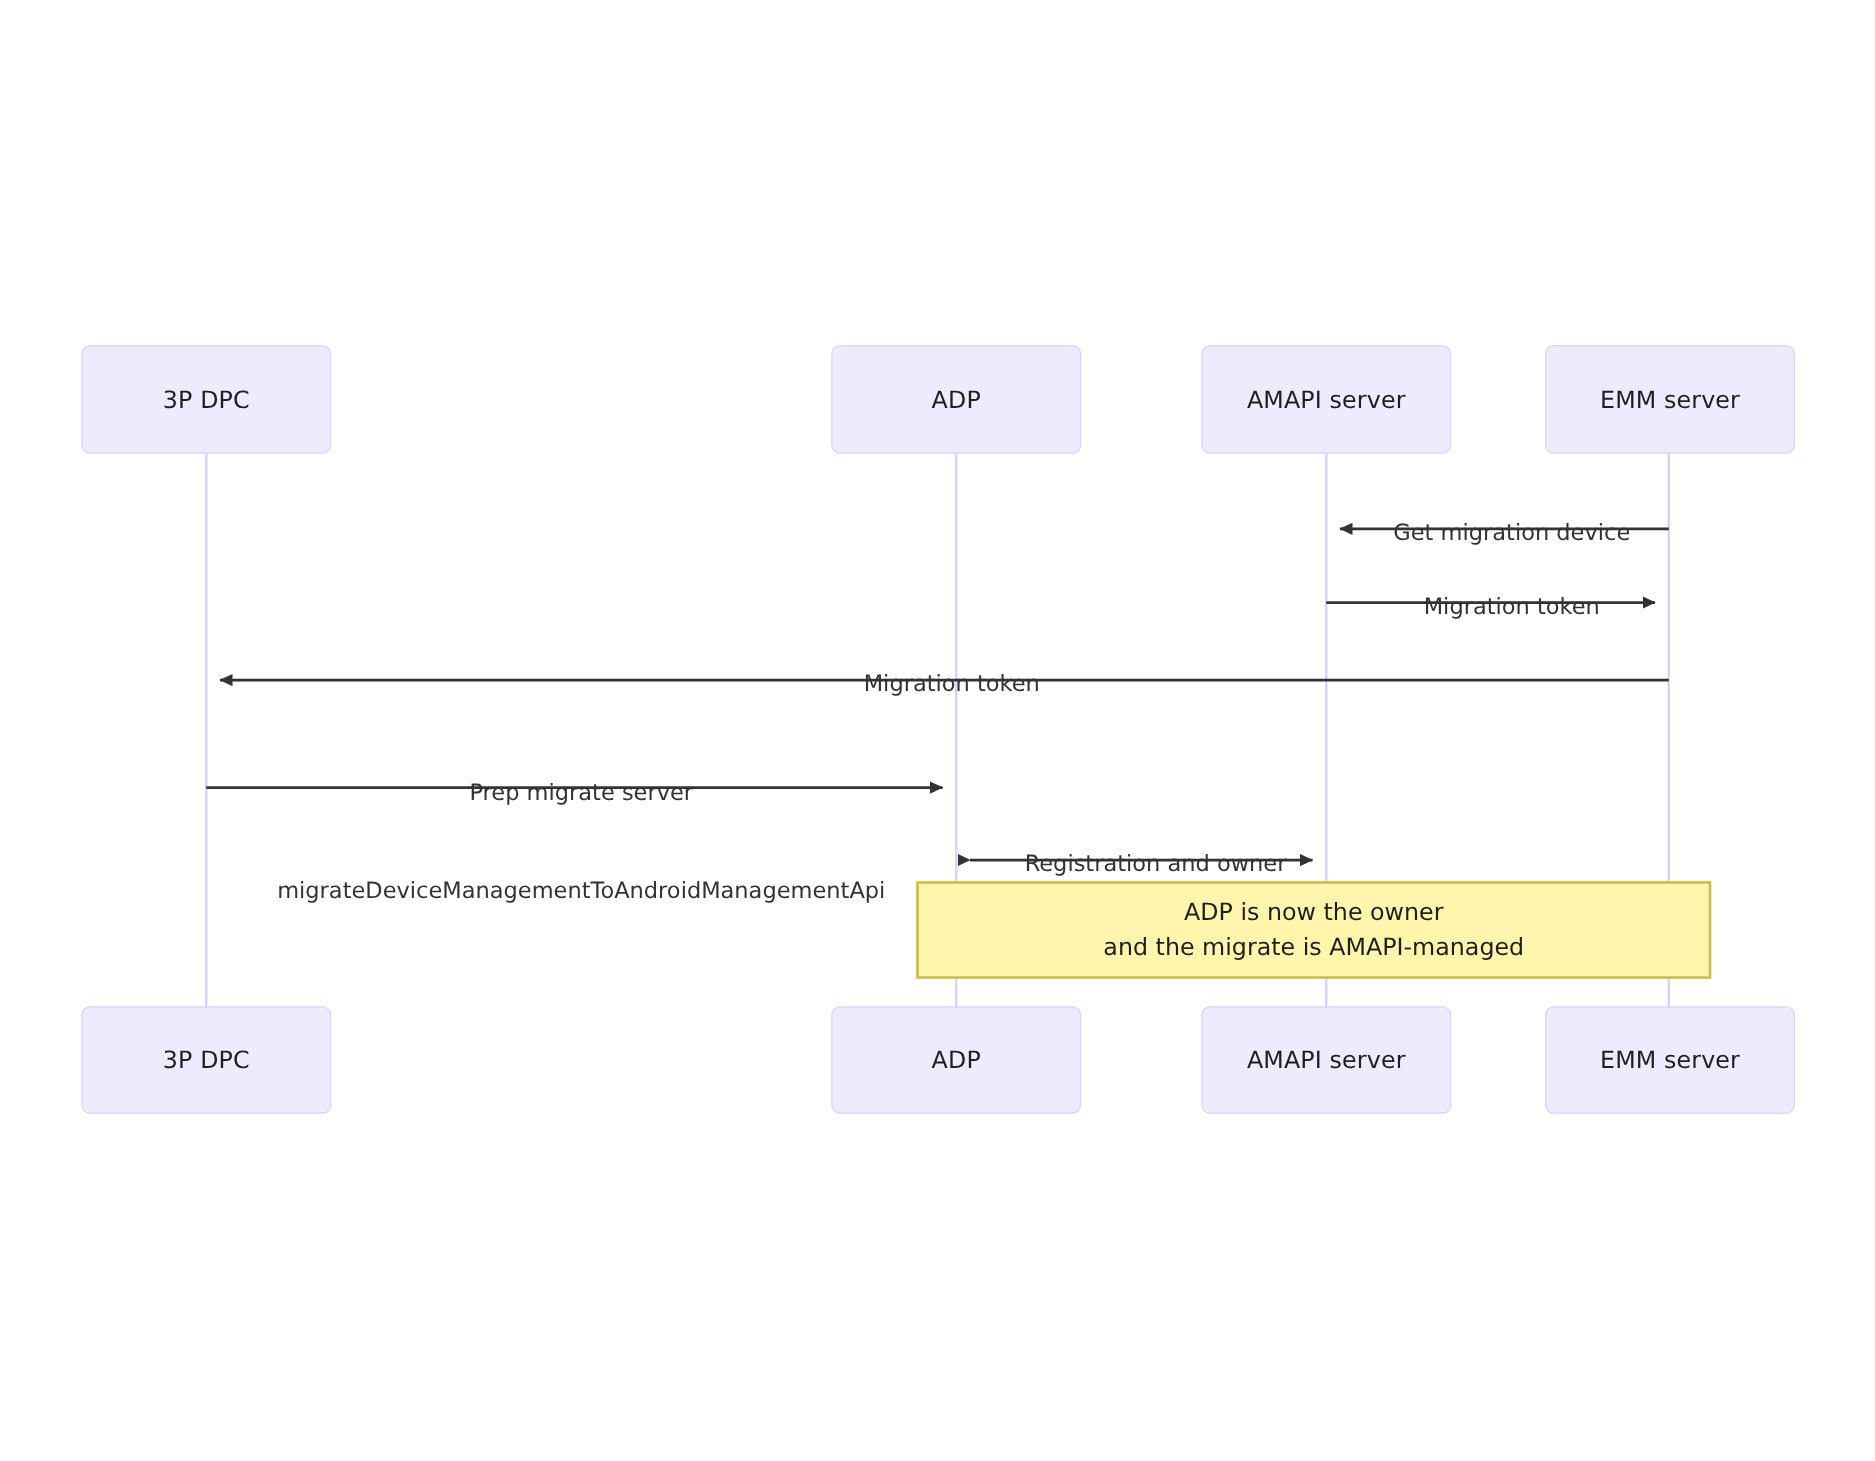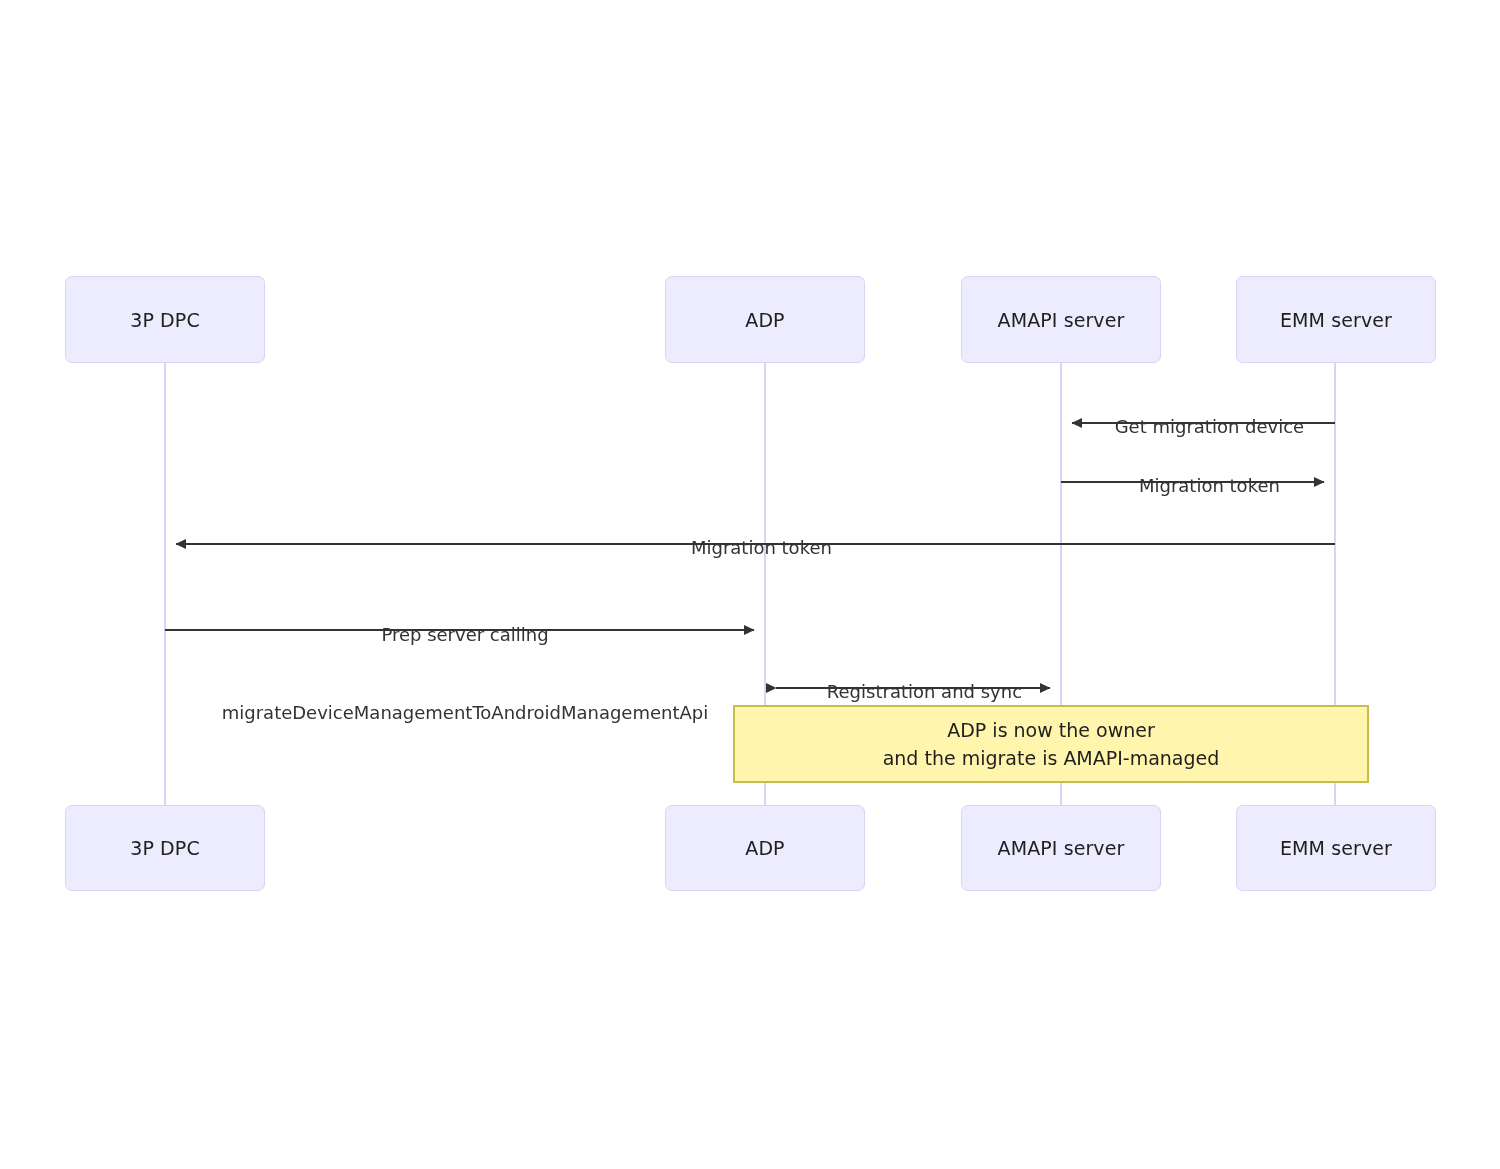--- a/index.html
+++ b/index.html
@@ -136,26 +136,26 @@
 
   <div class="msg-label" style="left:1061px; top:447px; width:274px;">
     <span>Migration token</span>
   </div>
 
   <div class="msg-label" style="left:165px; top:509px; width:1170px;">
     <span>Migration token</span>
   </div>
 
   <div class="msg-label" style="left:165px; top:570px; width:600px;">
-    <div>Prep server calling</div>
+    <div>Prep migrate server</div>
     <div>migrateDeviceManagementToAndroidManagementApi</div>
   </div>
 
   <div class="msg-label" style="left:765px; top:653px; width:296px;">
-    <span>Registration and sync</span>
+    <span>Registration and owner</span>
   </div>
 
   <div class="note-box" style="left:733px; top:705px; width:636px; height:78px;">
     <div class="note-line">ADP is now the owner</div>
     <div class="note-line">and the migrate is AMAPI-managed</div>
   </div>
 
 </div>
 
 </body></html>

